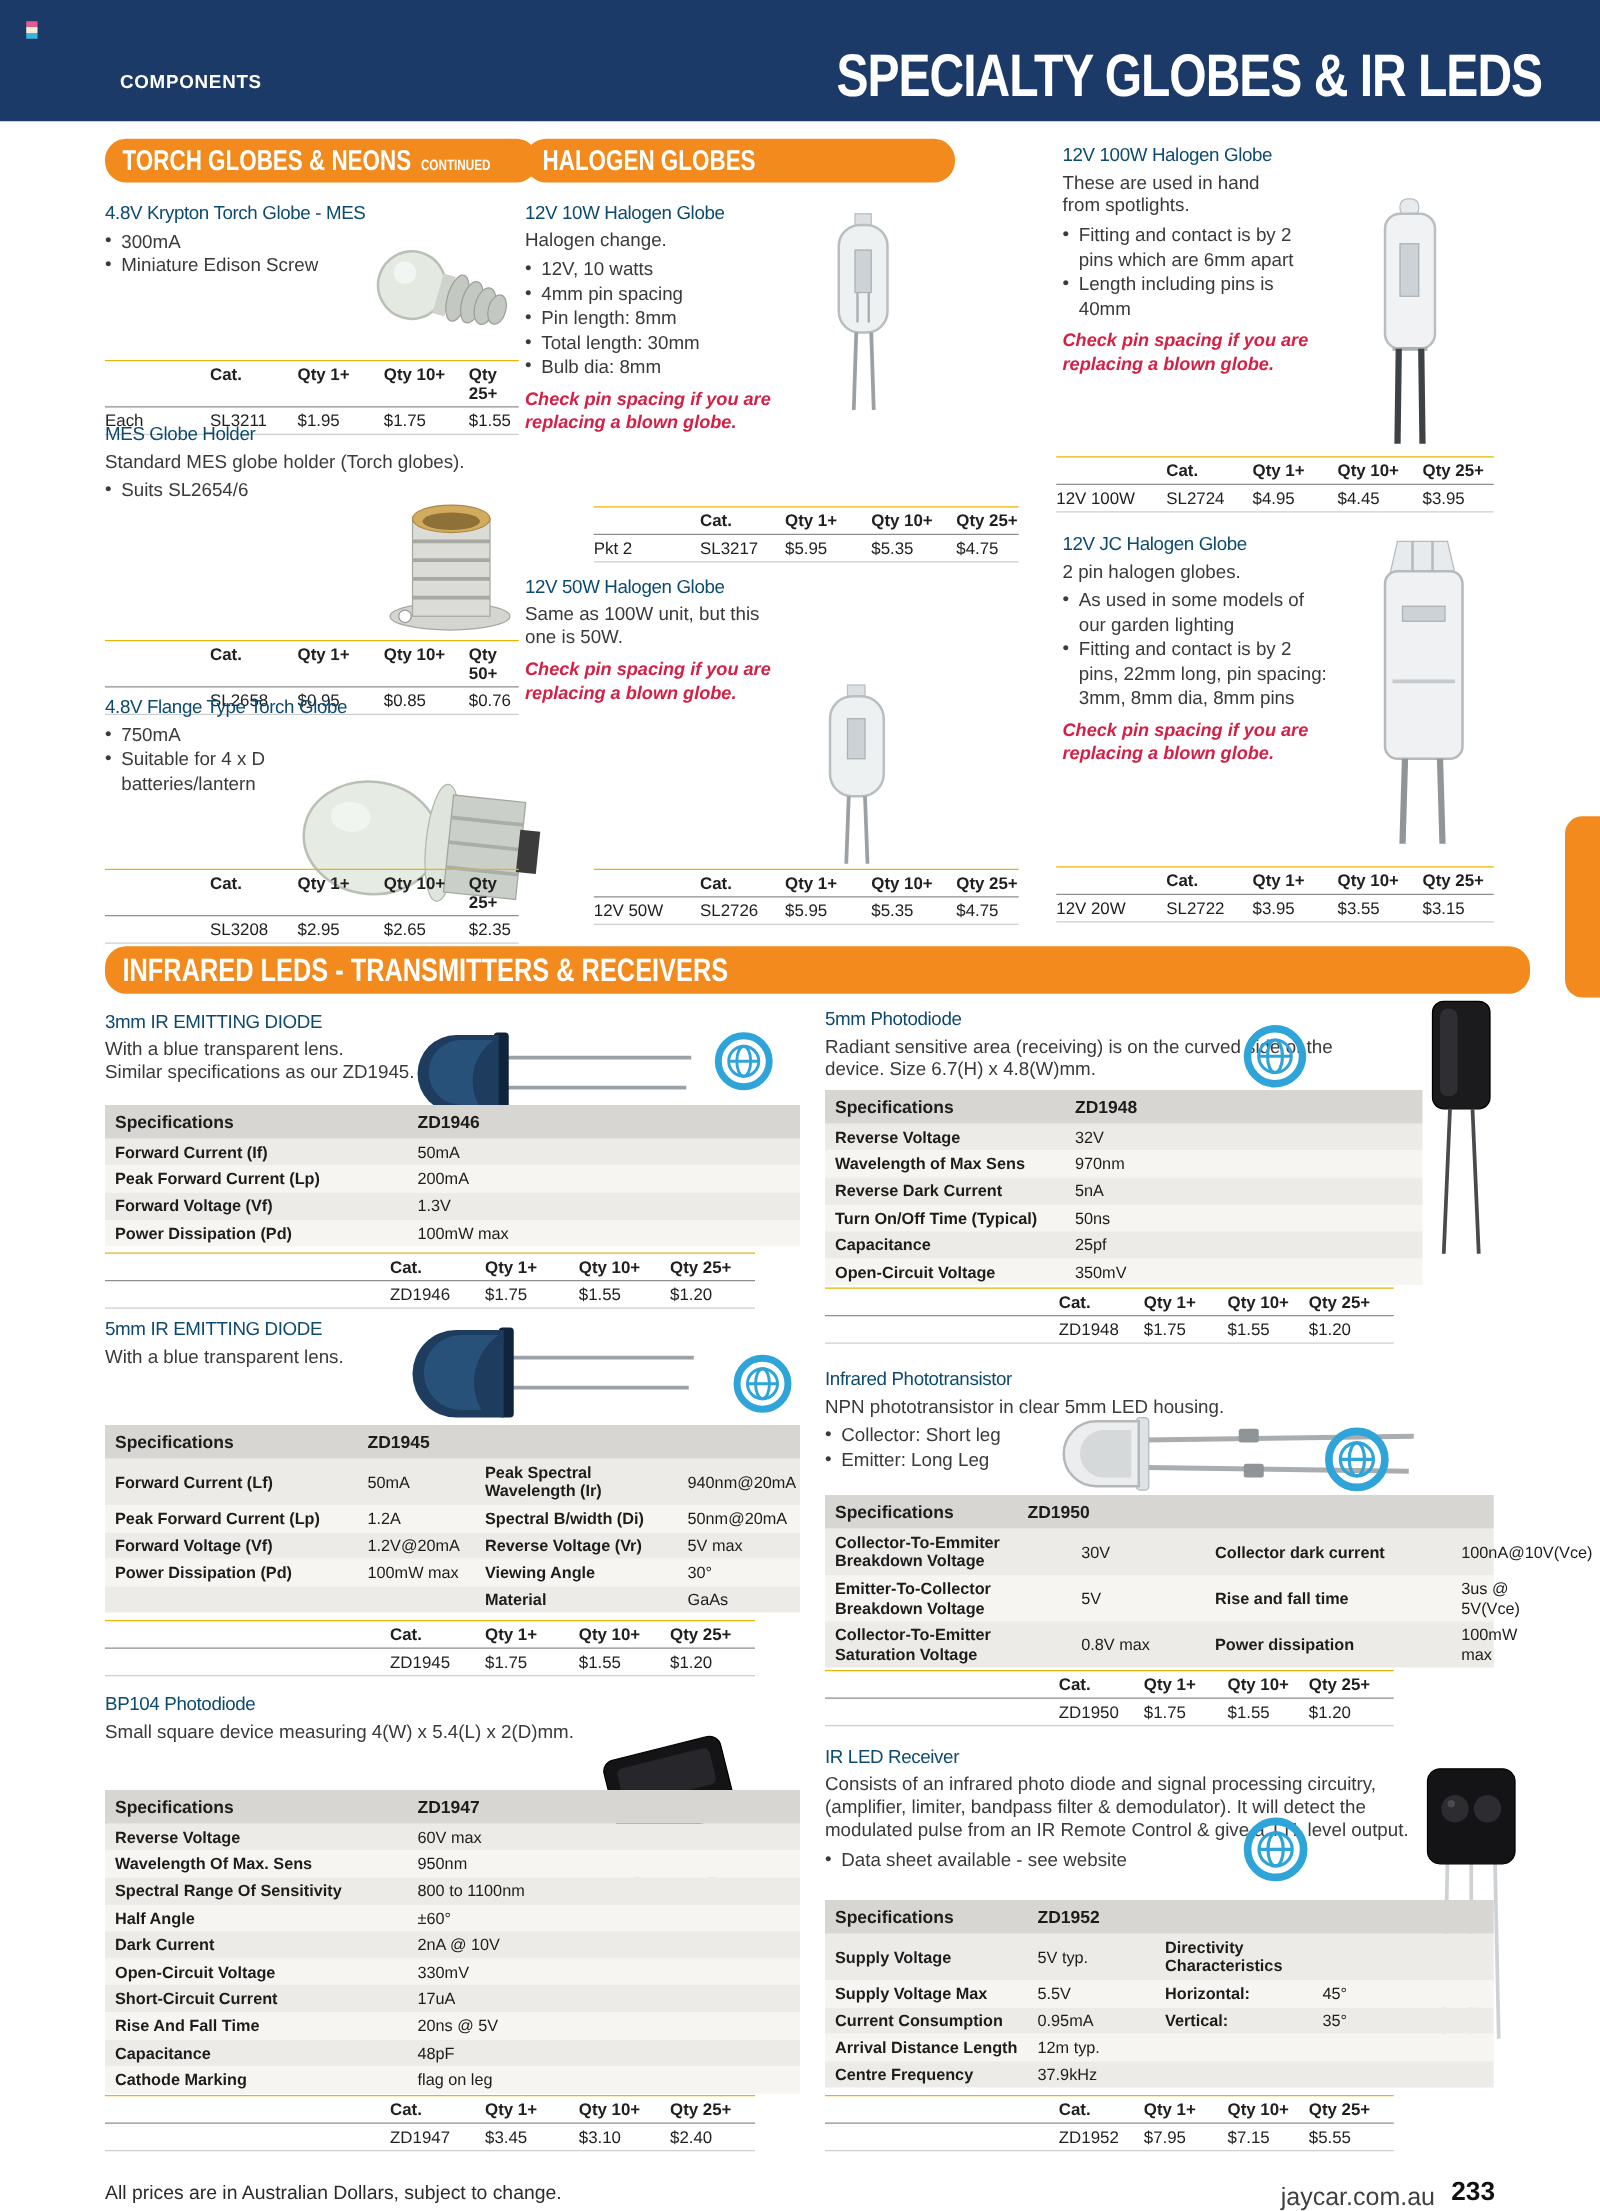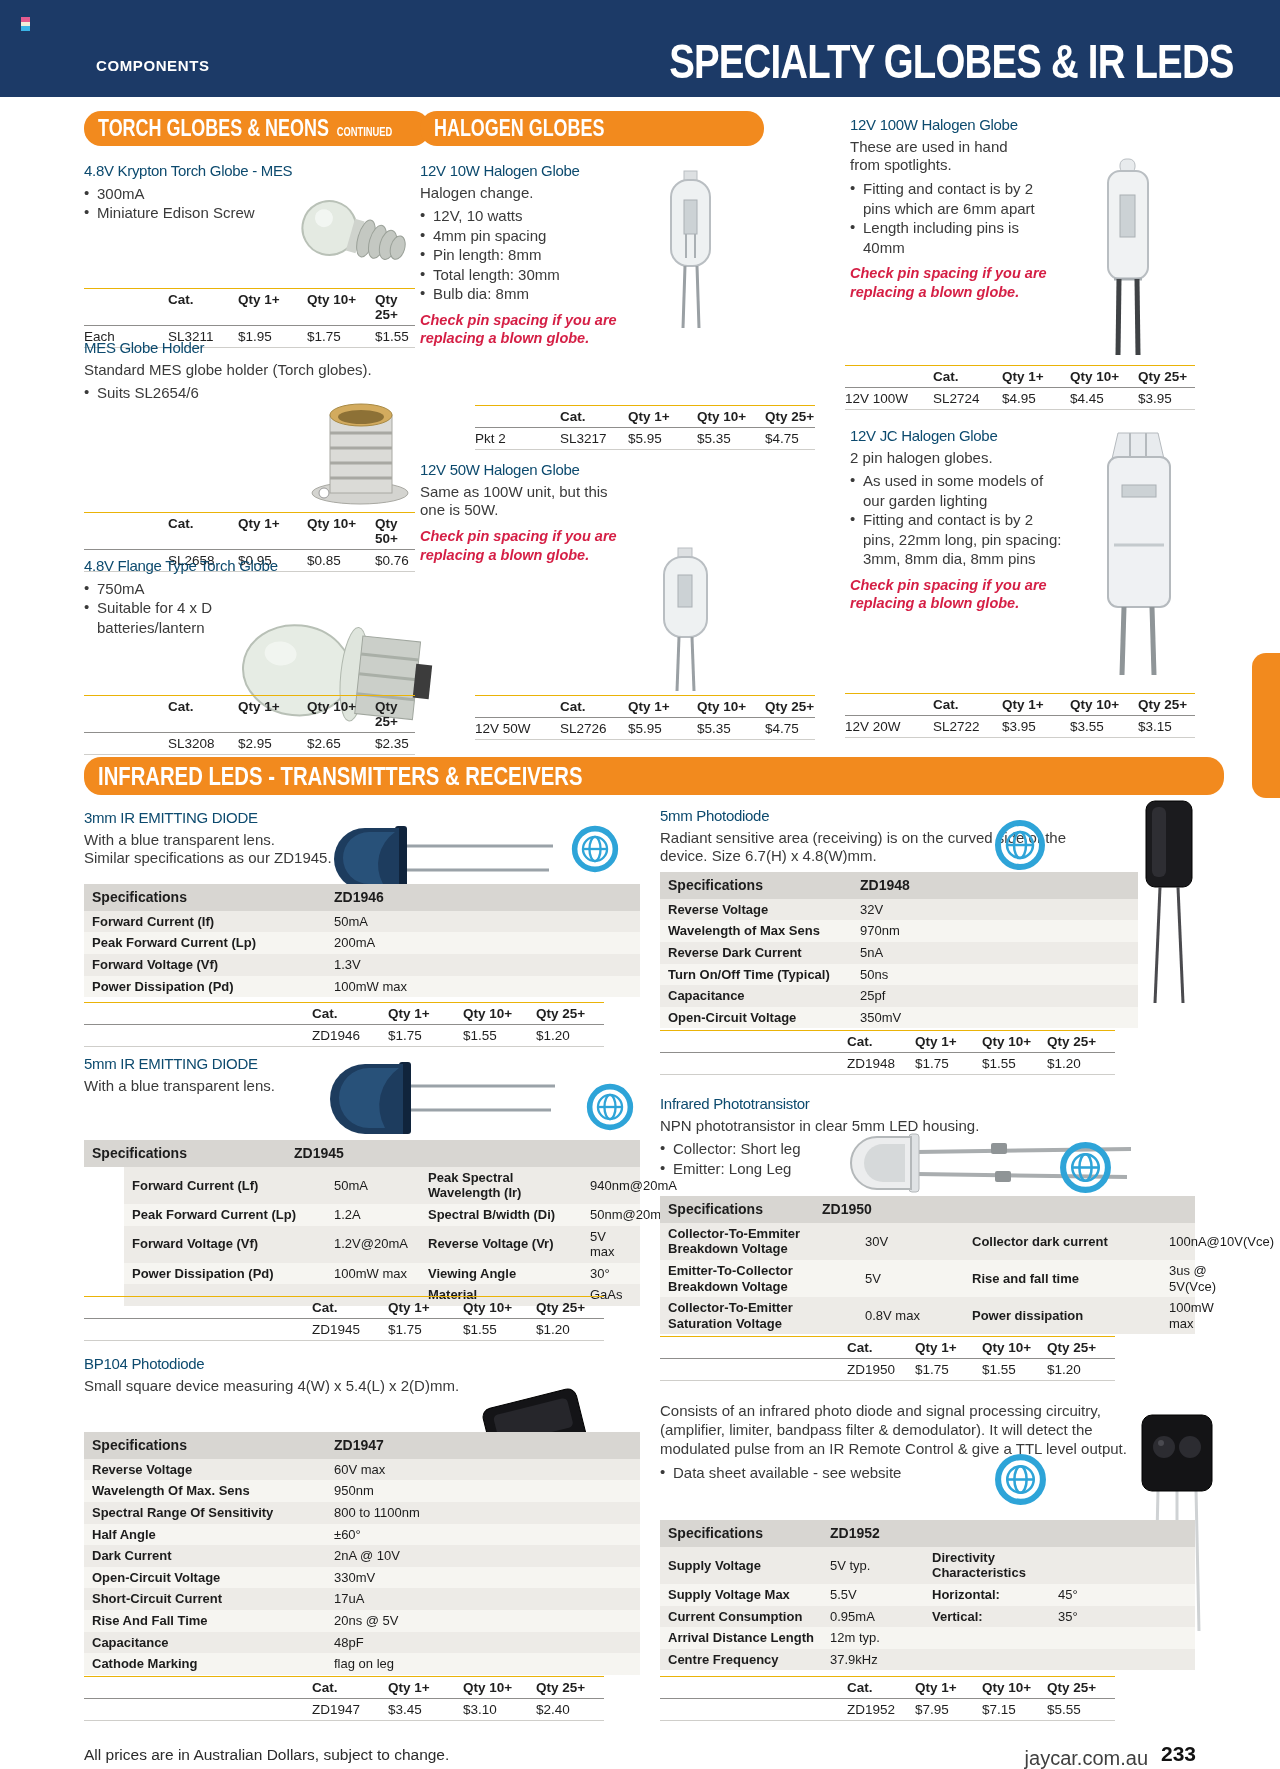--- a/index.html
+++ b/index.html
@@ -41,21 +41,21 @@
   .pt-irr .row{grid-template-columns:187px 68px 67px 65px 1fr;}
   
   .stable{position:absolute;font-size:13px;color:#1c1c1c;line-height:1.2;}
   .stable .srow{display:grid;padding:3px 8px;column-gap:4px;align-items:center;}
   .stable .srow.head{background:#d8d6d2;font-weight:bold;font-size:14px;padding:5px 8px;}
   .stable .srow:nth-of-type(even){background:#edebe7;}
   .stable .srow:nth-of-type(odd):not(.head){background:#f6f5f1;}
   .stable .lab{font-weight:bold;}
   .sg2a .srow{grid-template-columns:238px 1fr;}
   .sg2b .srow{grid-template-columns:188px 1fr;}
-  .sg4a .srow.r4{grid-template-columns:198px 90px 158px 1fr;margin-left:40px;}
+  .sg4a .srow.r4{grid-template-columns:198px 90px 158px 1fr;}
   .sg4a .srow.head{grid-template-columns:198px 1fr;}
   .sg4b .srow.r4{grid-template-columns:150px 60px 150px 1fr;gap:47px;}
   .sg4b .srow.head{grid-template-columns:150px 1fr;}
   .sg4c .srow.r4{grid-template-columns:158px 98px 122px 1fr;}
   .sg4c .srow.head{grid-template-columns:158px 1fr;}
   
   .globe-icon{position:absolute;}
   .photo{position:absolute;}
   .side-tab{position:absolute;left:1252px;top:653px;width:28px;height:145px;background:#f28a1e;
     border-radius:14px 0 0 14px;}
@@ -685,20 +685,21 @@
     <div class="row vals">
       <span></span>
       <span>ZD1950</span>
       <span>$1.75</span>
       <span>$1.55</span>
       <span>$1.20</span>
     </div>
   </div>
 
   <div class="abs" style="left:660px;top:1398px;width:470px;">
+    <h2 class="ptitle">IR LED Receiver</h2>
     <div class="desc" style="width:470px;margin-top:4px;">Consists of an infrared photo diode and signal processing circuitry, (amplifier, limiter, bandpass filter &amp; demodulator). It will detect the modulated pulse from an IR Remote Control &amp; give a TTL level output.</div>
     <ul class="blist">
       <li>Data sheet available - see website</li>
     </ul>
   </div>
   <div class="globe-icon" style="left:993px;top:1452px;">
     <svg width="55" height="55" viewBox="0 0 54 54">
       <circle cx="27" cy="27" r="22" fill="none" stroke="#2ea4d8" stroke-width="6"></circle>
       <circle cx="27" cy="27" r="13" fill="none" stroke="#2ea4d8" stroke-width="2.5"></circle>
       <ellipse cx="27" cy="27" rx="6" ry="13" fill="none" stroke="#2ea4d8" stroke-width="2.5"></ellipse>

